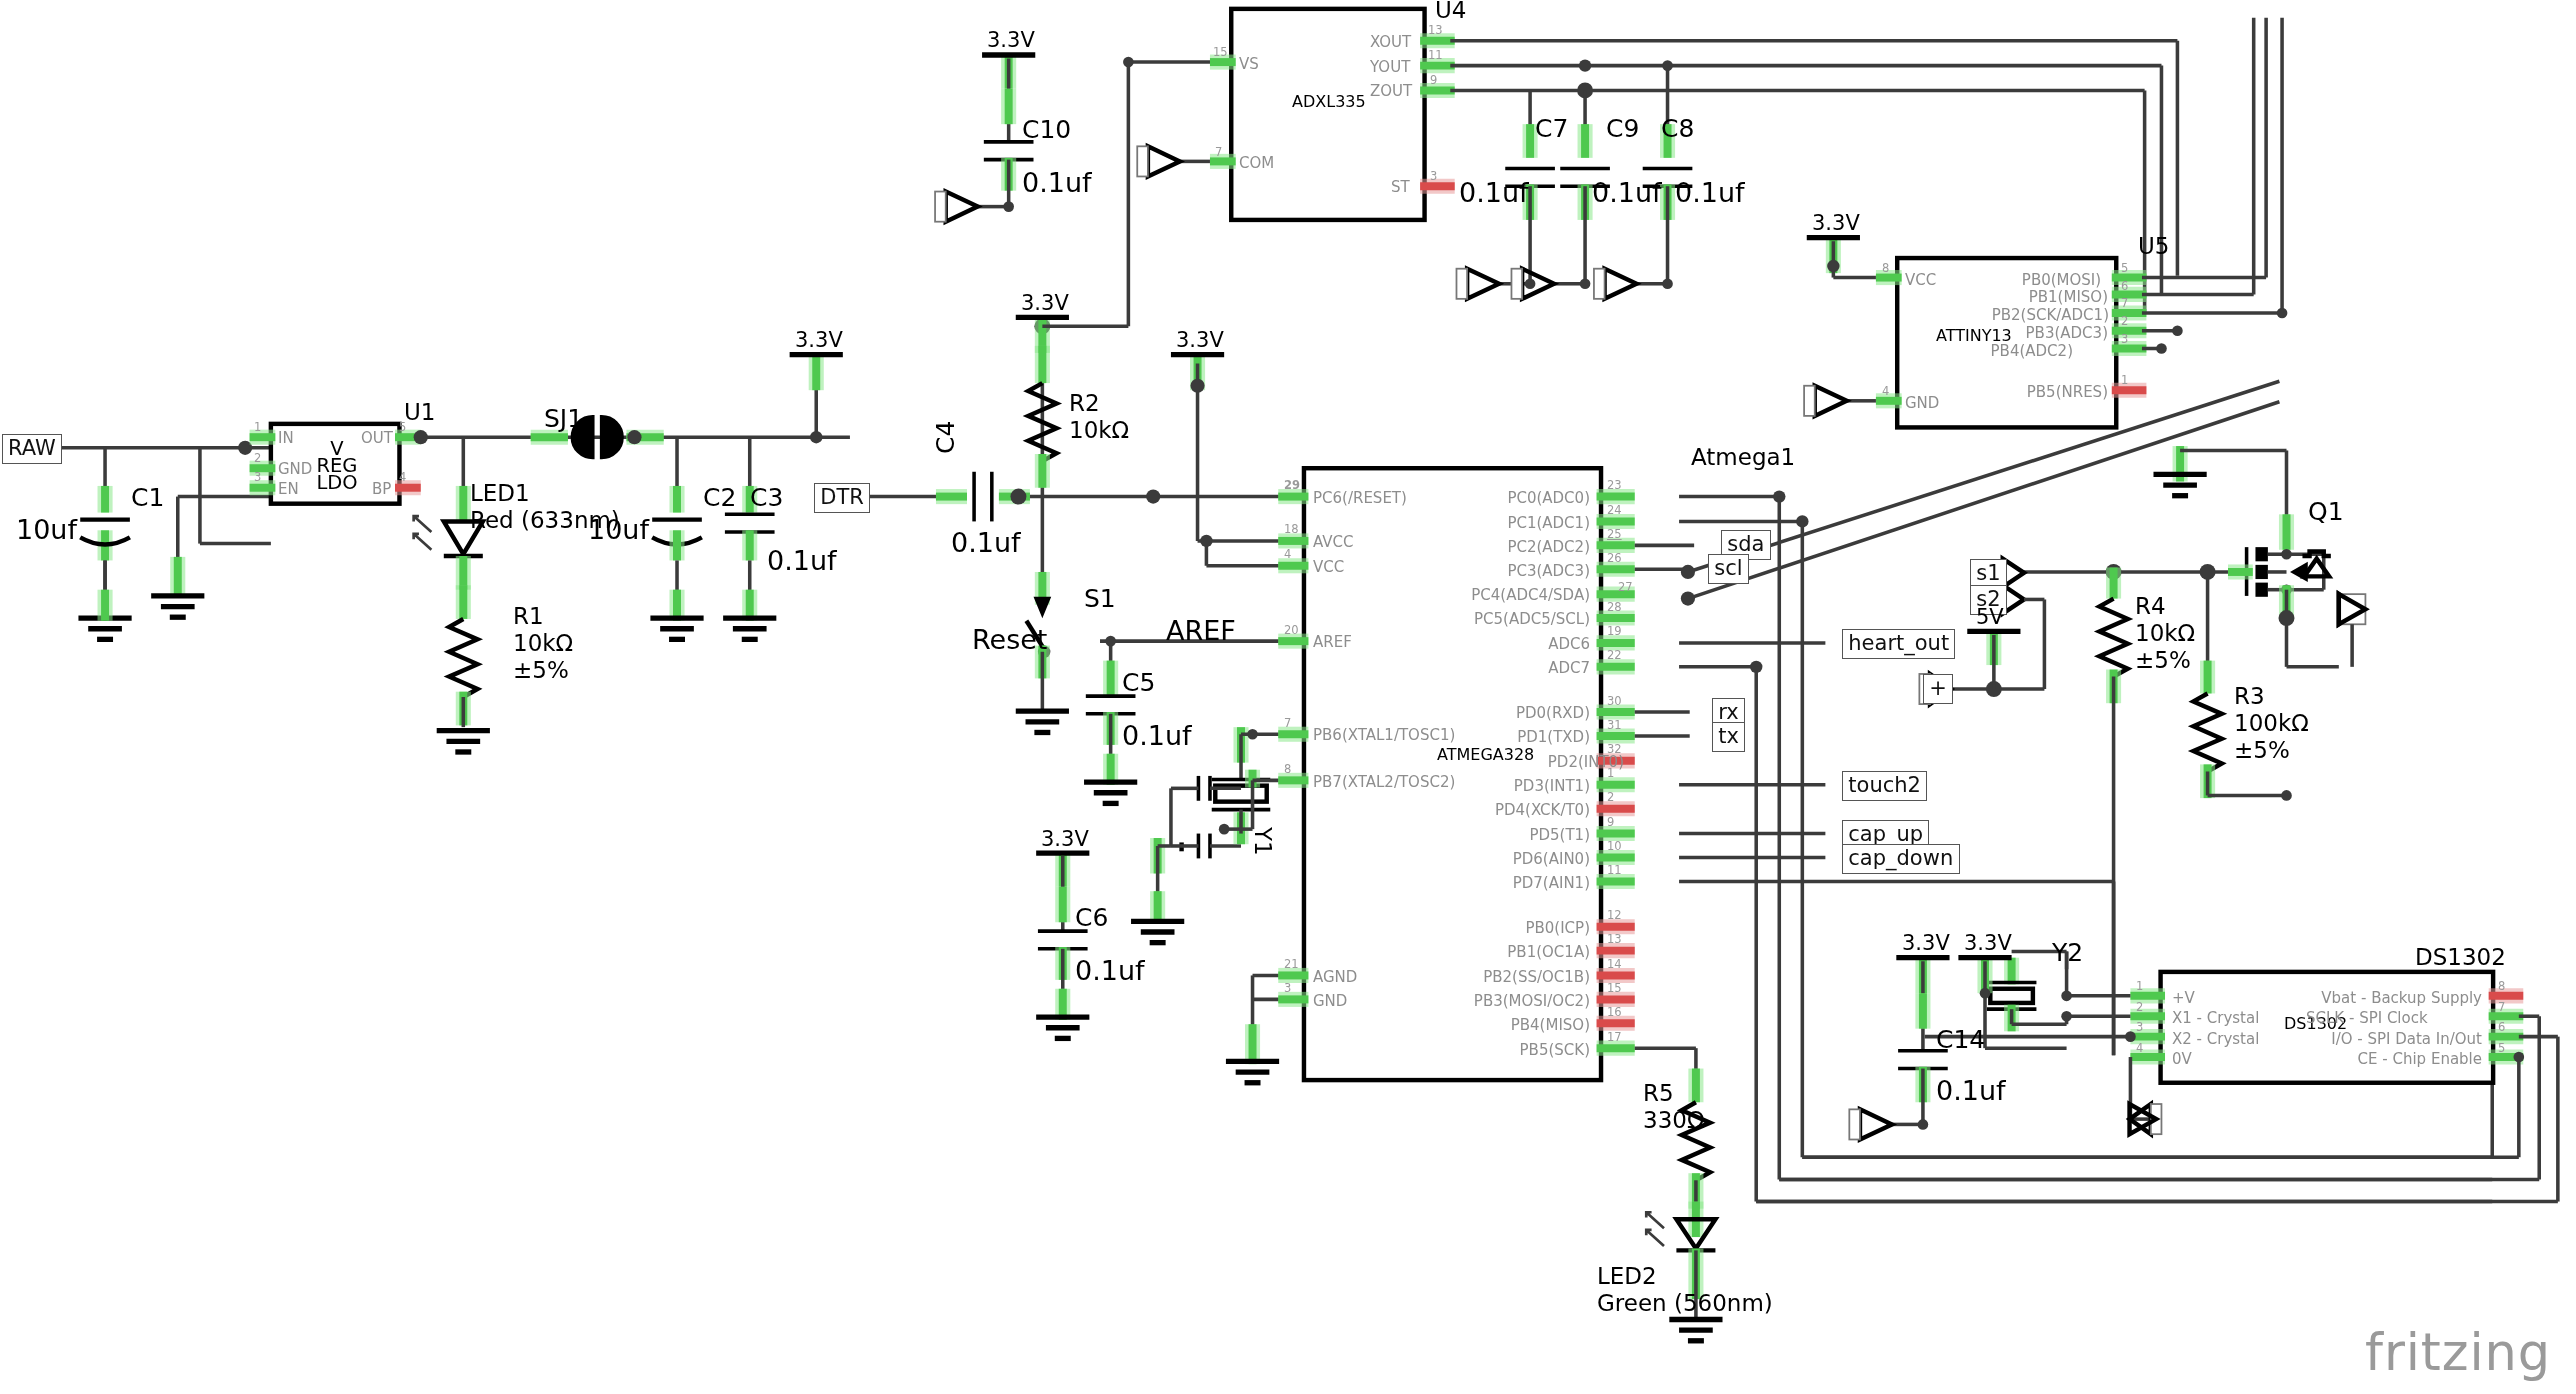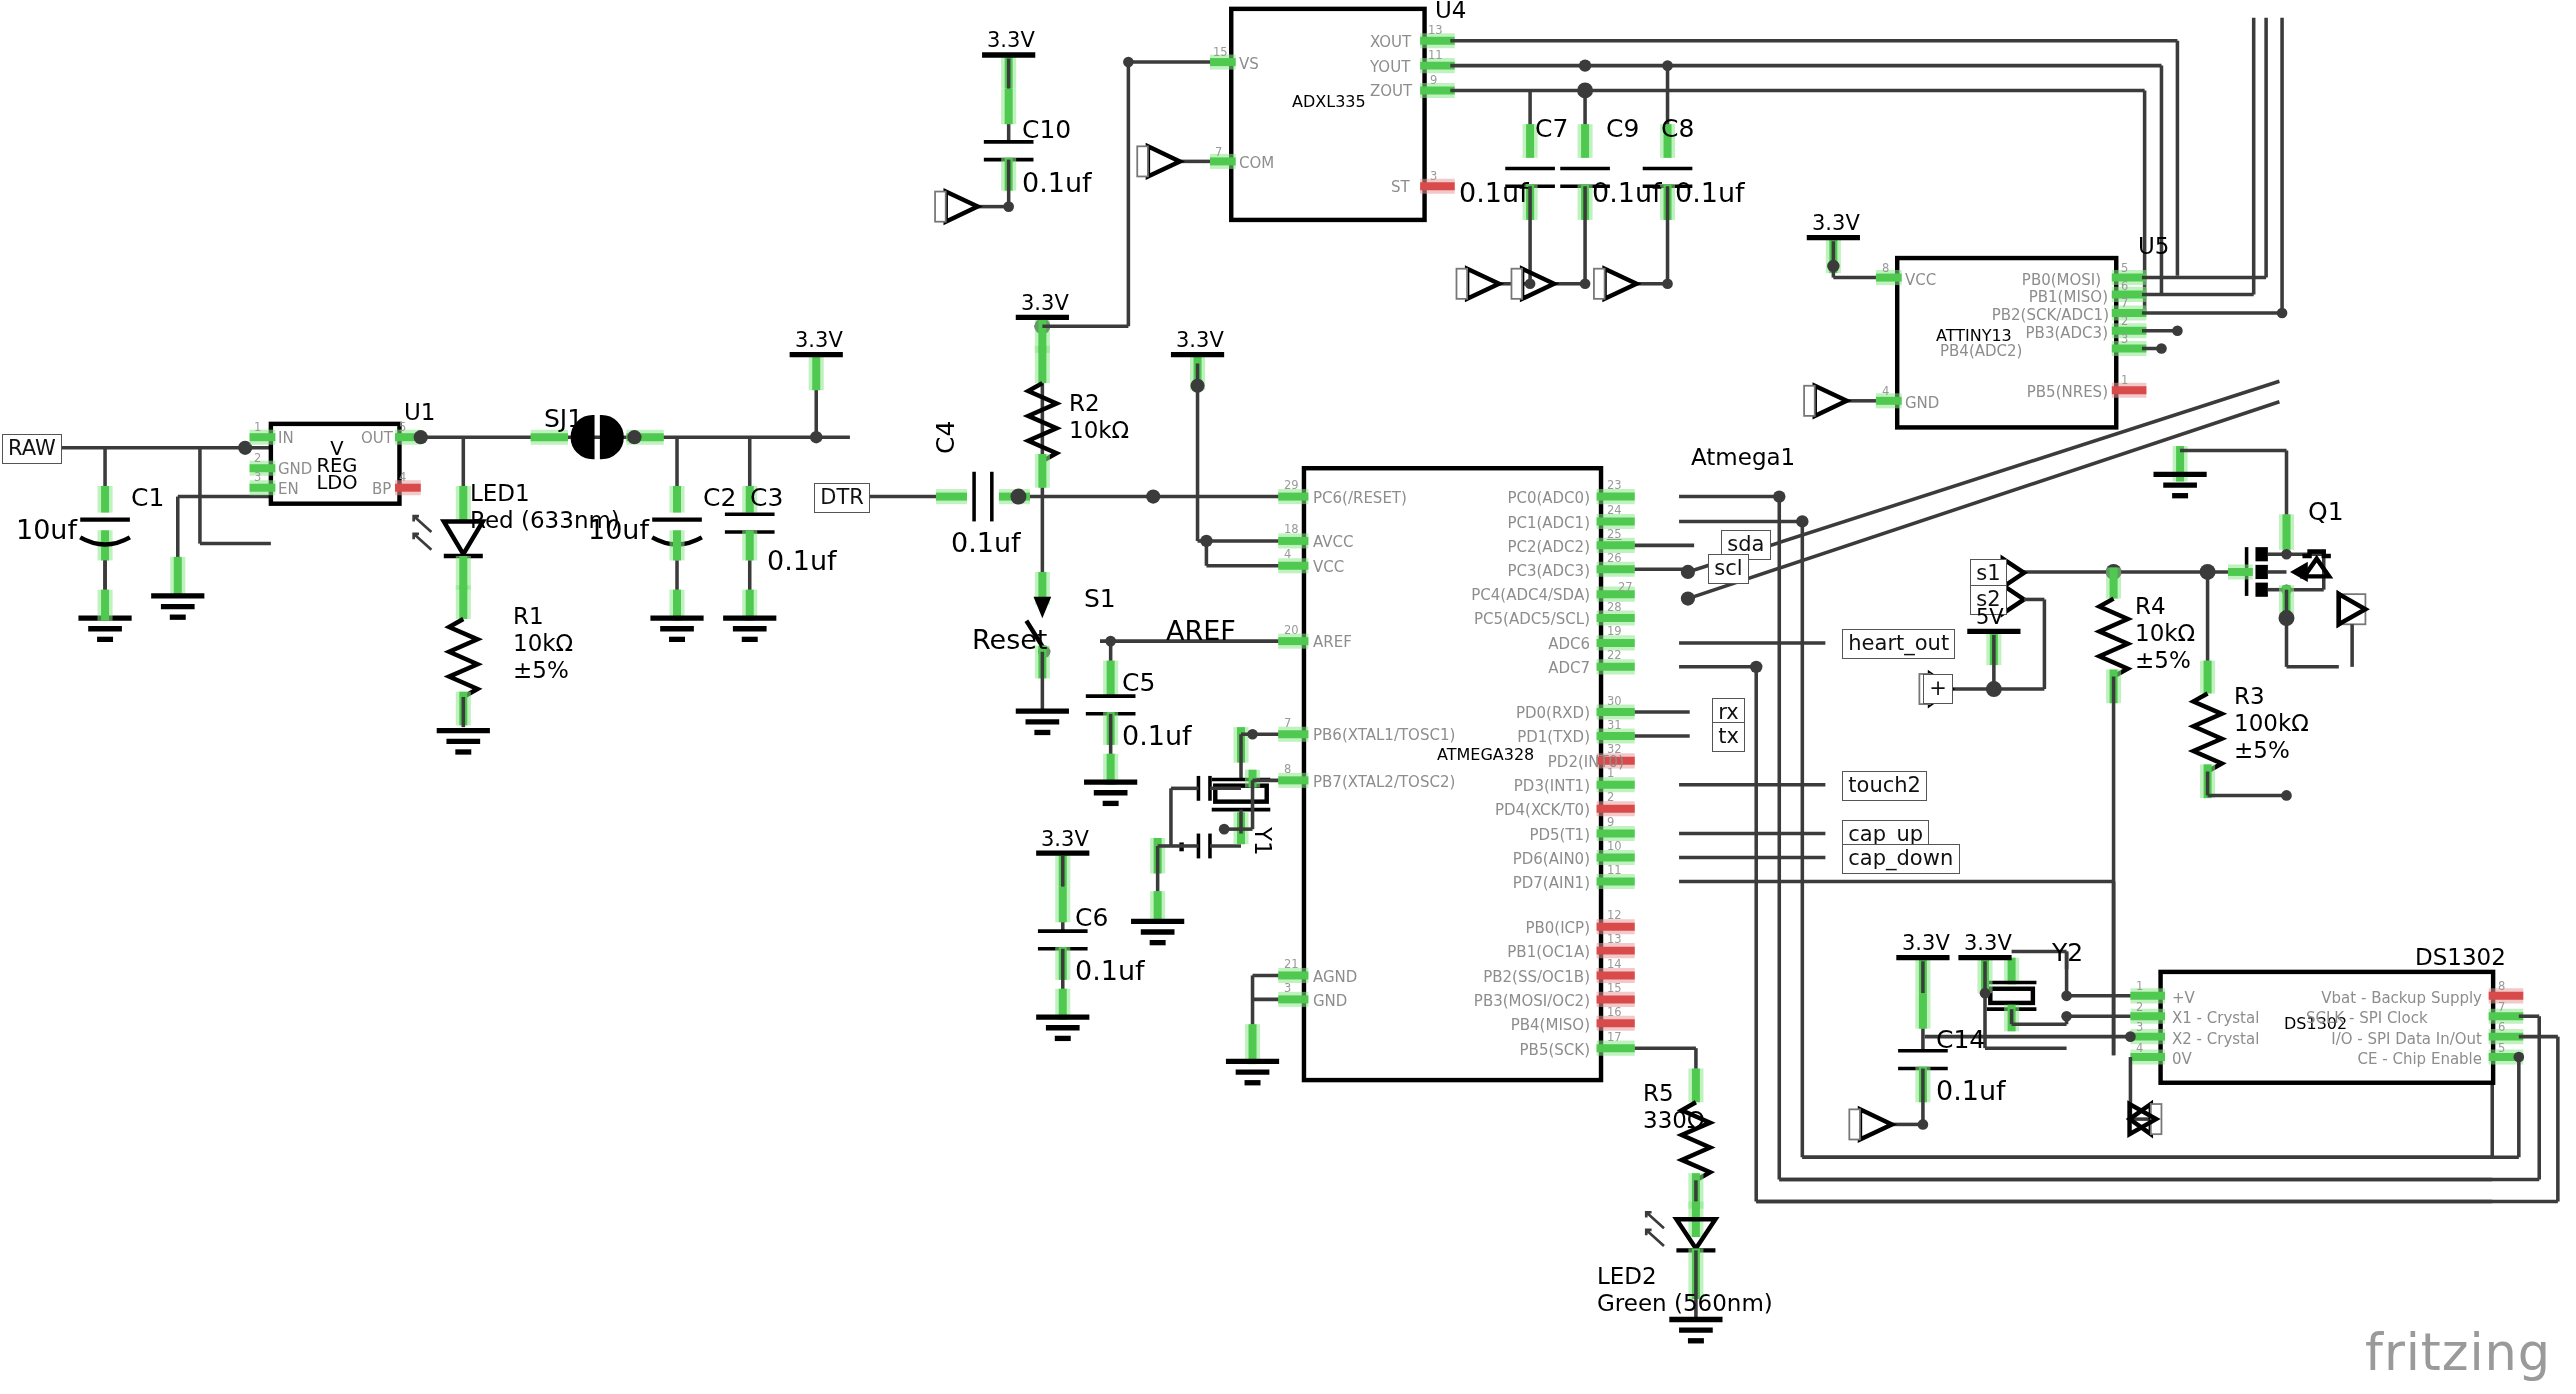--- a/index.html
+++ b/index.html
@@ -830,34 +830,34 @@
 <div class="pinum" style="left:1428px;top:48px"><span>11</span></div>
 <div class="pinum" style="left:1430px;top:73px"><span>9</span></div>
 <div class="pinum" style="left:1430px;top:169px"><span>3</span></div>
 
 <div class="pin" style="left:1905px;top:271px"><span>VCC</span></div>
 <div class="pin" style="left:1905px;top:394px"><span>GND</span></div>
 <div class="pin" style="left:2015px;top:271px;text-align:center;width:93px"><span>PB0(MOSI)</span></div>
 <div class="pin" style="left:2015px;top:288px;text-align:right;width:93px"><span>PB1(MISO)</span></div>
 <div class="pin" style="left:1983px;top:306px;text-align:right;width:126px"><span>PB2(SCK/ADC1)</span></div>
 <div class="pin" style="left:2015px;top:324px;text-align:right;width:93px"><span>PB3(ADC3)</span></div>
-<div class="pin" style="left:1940px;top:342px;width:93px"><span>PB4(ADC2)</span></div>
+<div class="pin" style="left:1980px;top:342px;text-align:right;width:93px"><span>PB4(ADC2)</span></div>
 <div class="pin" style="left:2015px;top:383px;text-align:right;width:93px"><span>PB5(NRES)</span></div>
 <div class="pinum" style="left:1882px;top:261px"><span>8</span></div>
 <div class="pinum" style="left:1882px;top:384px"><span>4</span></div>
 <div class="pinum" style="left:2121px;top:261px"><span>5</span></div>
 <div class="pinum" style="left:2121px;top:279px"><span>6</span></div>
 <div class="pinum" style="left:2121px;top:296px"><span>7</span></div>
 <div class="pinum" style="left:2121px;top:314px"><span>2</span></div>
 <div class="pinum" style="left:2121px;top:332px"><span>3</span></div>
 <div class="pinum" style="left:2121px;top:373px"><span>1</span></div>
 
 <div id="am-left">
       <div class="pin" style="left: 1313px; top: 489px;">PC6(/RESET)</div>
-      <div class="pinum" style="left: 1284px; top: 478px;">29</div>
+      <div class="pinum" style="left: 1284px; top: 478px; font-weight: bold;">29</div>
       <div class="pin" style="left: 1313px; top: 533px;">AVCC</div>
       <div class="pinum" style="left: 1284px; top: 522px;">18</div>
       <div class="pin" style="left: 1313px; top: 558px;">VCC</div>
       <div class="pinum" style="left: 1284px; top: 547px;">4</div>
       <div class="pin" style="left: 1313px; top: 633px;">AREF</div>
       <div class="pinum" style="left: 1284px; top: 623px;">20</div>
       <div class="pin" style="left: 1313px; top: 726px;">PB6(XTAL1/TOSC1)</div>
       <div class="pinum" style="left: 1284px; top: 716px;">7</div>
       <div class="pin" style="left: 1313px; top: 773px;">PB7(XTAL2/TOSC2)</div>
       <div class="pinum" style="left: 1284px; top: 762px;">8</div>

